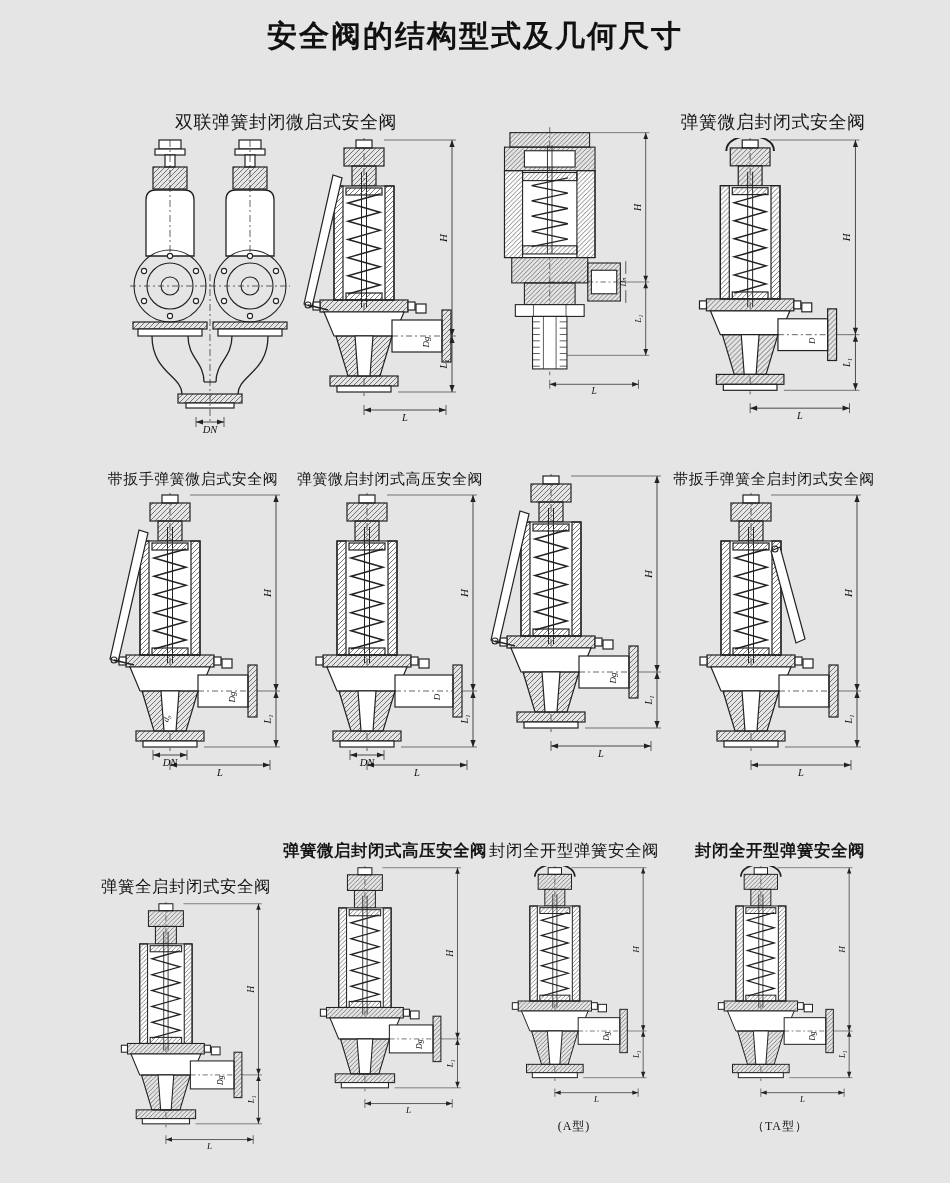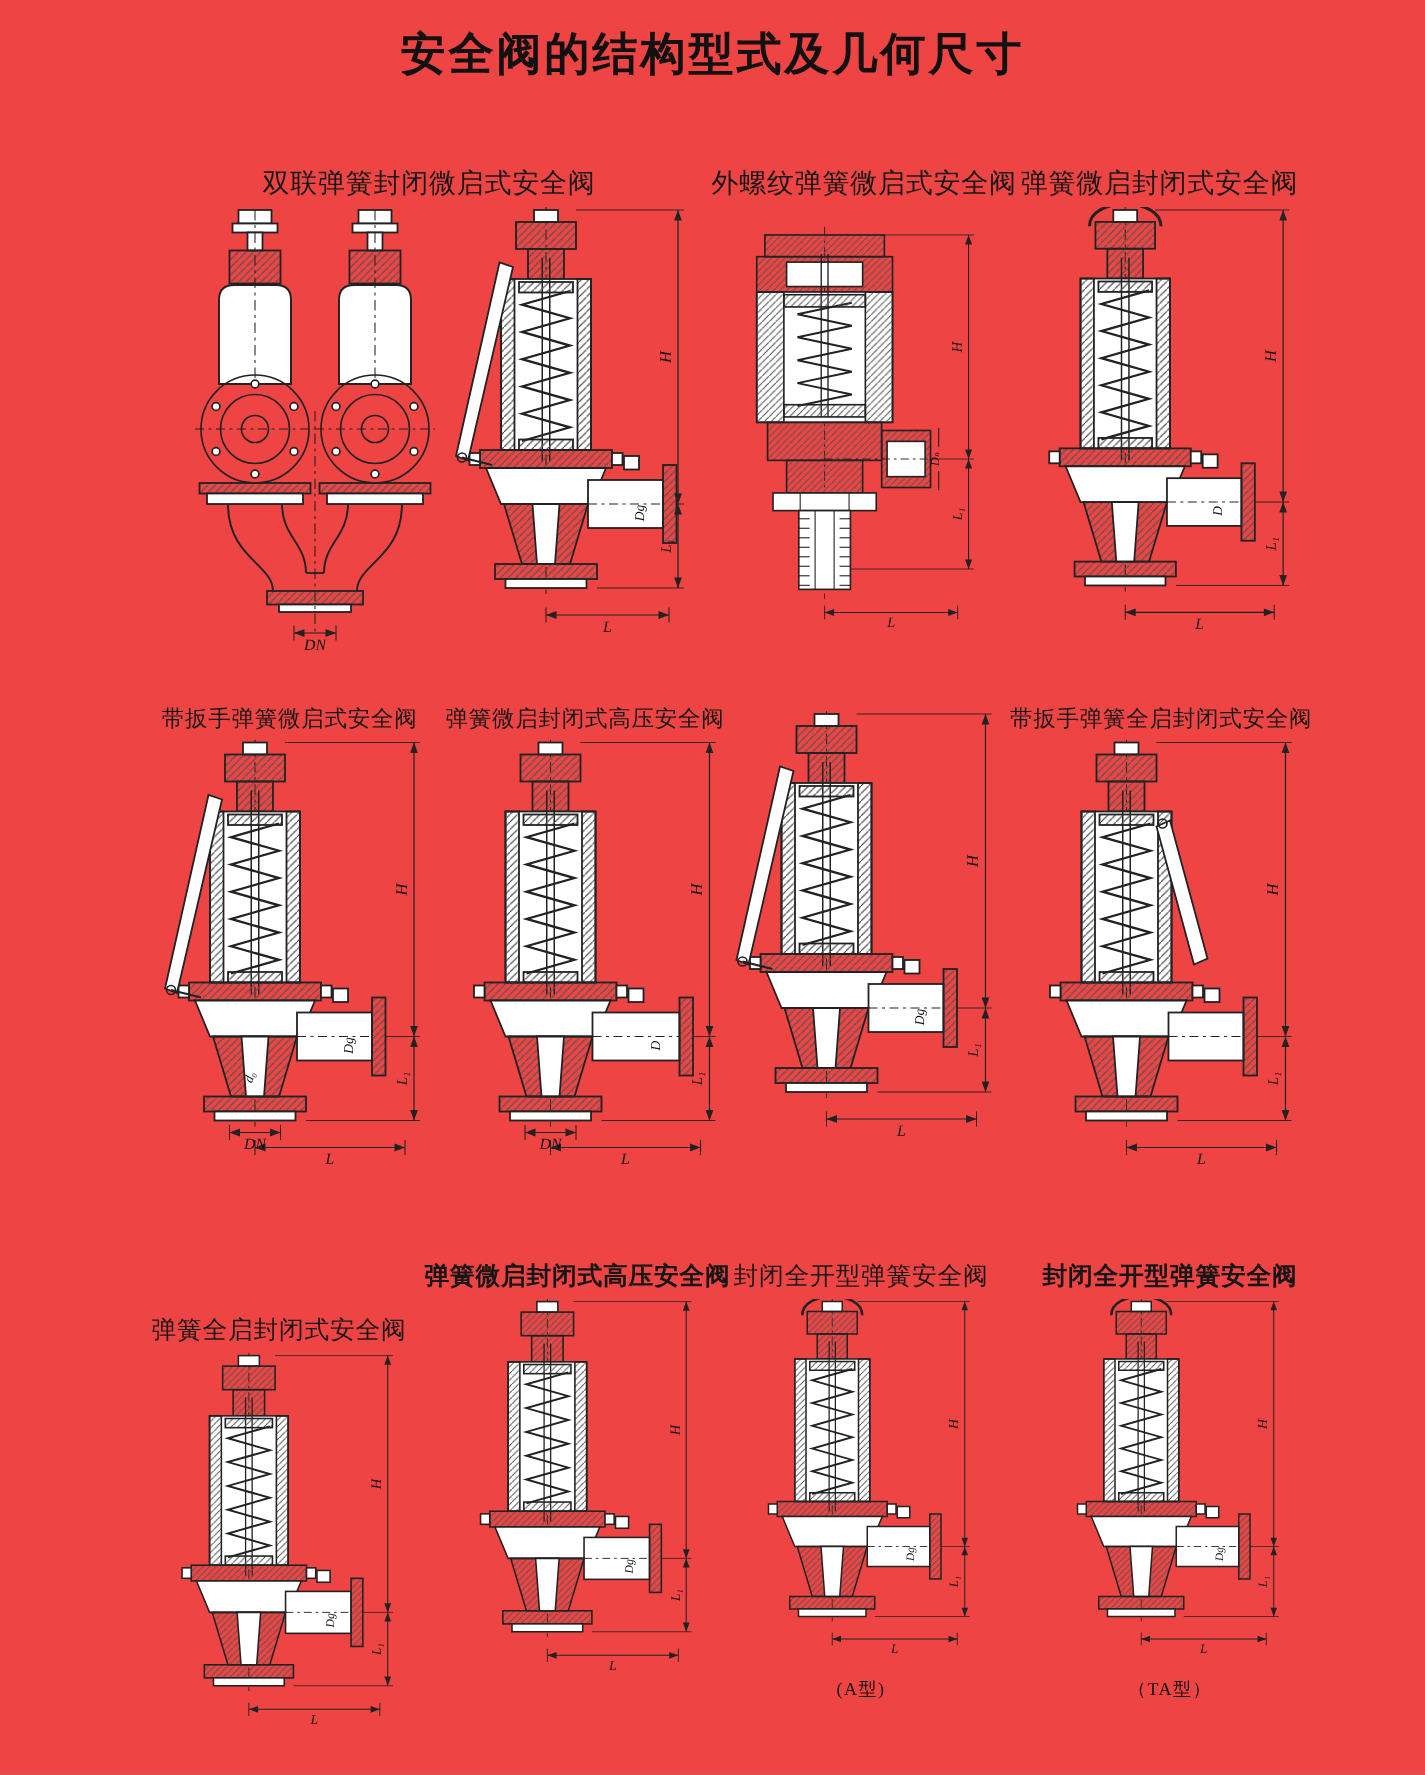--- a/index.html
+++ b/index.html
@@ -1,19 +1,19 @@
 <!DOCTYPE html>
 <html><head>
 <meta charset="utf-8">
 <style>
   html,body{margin:0;padding:0;}
   body{background:#888;}
   .page{
     position:relative;width:950px;height:1183px;margin:0 auto;
-    background:#ef4444;overflow:hidden;
+    background:#e5e5e5;overflow:hidden;
     font-family:"Liberation Serif","DejaVu Serif",serif;color:#111;
   }
   .title{
     position:absolute;top:16px;left:0;width:100%;
     text-align:center;font-size:30px;font-weight:bold;letter-spacing:2px;margin:0;
   }
   figure.cell{
     position:absolute;margin:0;display:flex;flex-direction:column;align-items:center;
   }
   figcaption.cap{
@@ -138,21 +138,20 @@
           <line x1="160" y1="267" x2="160" y2="277" stroke="#222" stroke-width="0.7"></line>
           <polygon points="78,272 85,269.4 85,274.6" fill="#222" stroke="none"></polygon>
           <polygon points="160,272 153,269.4 153,274.6" fill="#222" stroke="none"></polygon>
           <text x="119" y="283" font-size="10.5" text-anchor="middle" fill="#111" font-style="italic" font-family="&quot;Liberation Serif&quot;,&quot;DejaVu Serif&quot;,serif">L</text>
           <text x="143" y="204" font-size="9" text-anchor="middle" fill="#111" font-style="italic" font-family="&quot;Liberation Serif&quot;,&quot;DejaVu Serif&quot;,serif" transform="rotate(-90 143 204)">Dg</text>
         </g>
       </svg>
   </figure>
 
   <figure class="cell row1" style="left:490px;top:110px;width:172px;">
-    <figcaption class="cap">外螺纹弹簧微启式安全阀</figcaption>
     <svg id="svg-f1" class="drawing" width="172" height="298" viewBox="0 0 190 300">
         <line x1="66" y1="0" x2="66" y2="274" stroke="#222" stroke-width="0.7" stroke-dasharray="7 3 2 3"></line>
         <rect x="22" y="6" width="88" height="16" fill="url(#h1)" stroke="#222" stroke-width="1.2"></rect>
         <rect x="16" y="22" width="100" height="26" fill="url(#h1)" stroke="#222" stroke-width="1.2"></rect>
         <rect x="38" y="26" width="56" height="18" fill="#fff" stroke="#222" stroke-width="1.2"></rect>
         <rect x="16" y="48" width="100" height="96" fill="#fff" stroke="#222" stroke-width="1.2"></rect>
         <rect x="16" y="48" width="20" height="96" fill="url(#h1)" stroke="#222" stroke-width="1.2"></rect>
         <rect x="96" y="48" width="20" height="96" fill="url(#h1)" stroke="#222" stroke-width="1.2"></rect>
         <polyline points="86,56 46,64.44444444444444 86,72.88888888888889 46,81.33333333333333 86,89.77777777777777 46,98.22222222222223 86,106.66666666666666 46,115.11111111111111 86,123.55555555555556 46,132" fill="none" stroke="#222" stroke-width="1.5"></polyline>
         <line x1="63.5" y1="20" x2="63.5" y2="140" stroke="#222" stroke-width="1"></line>

